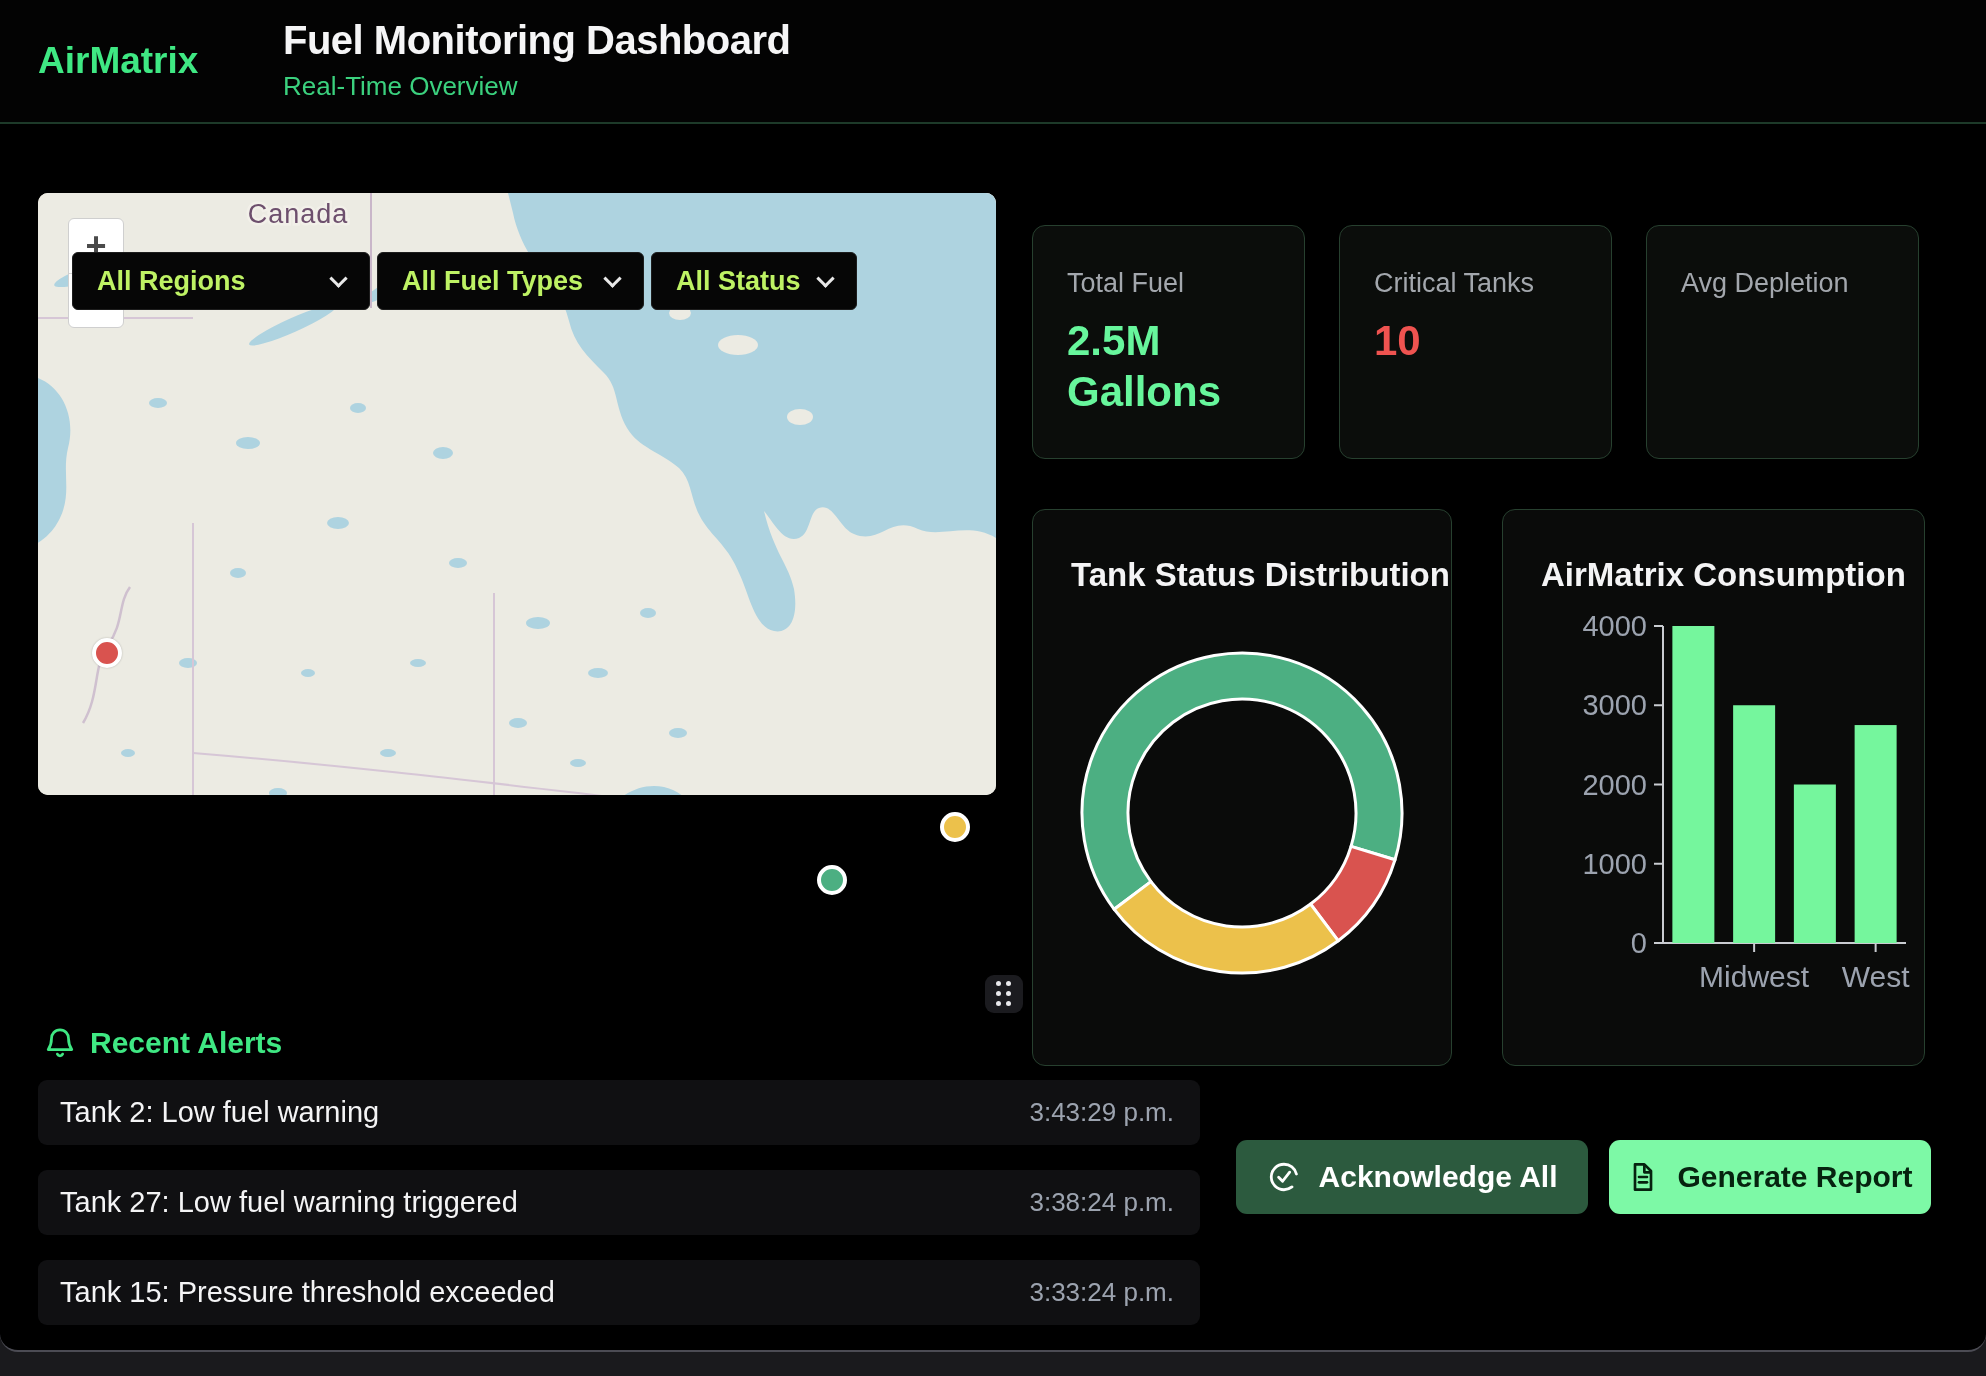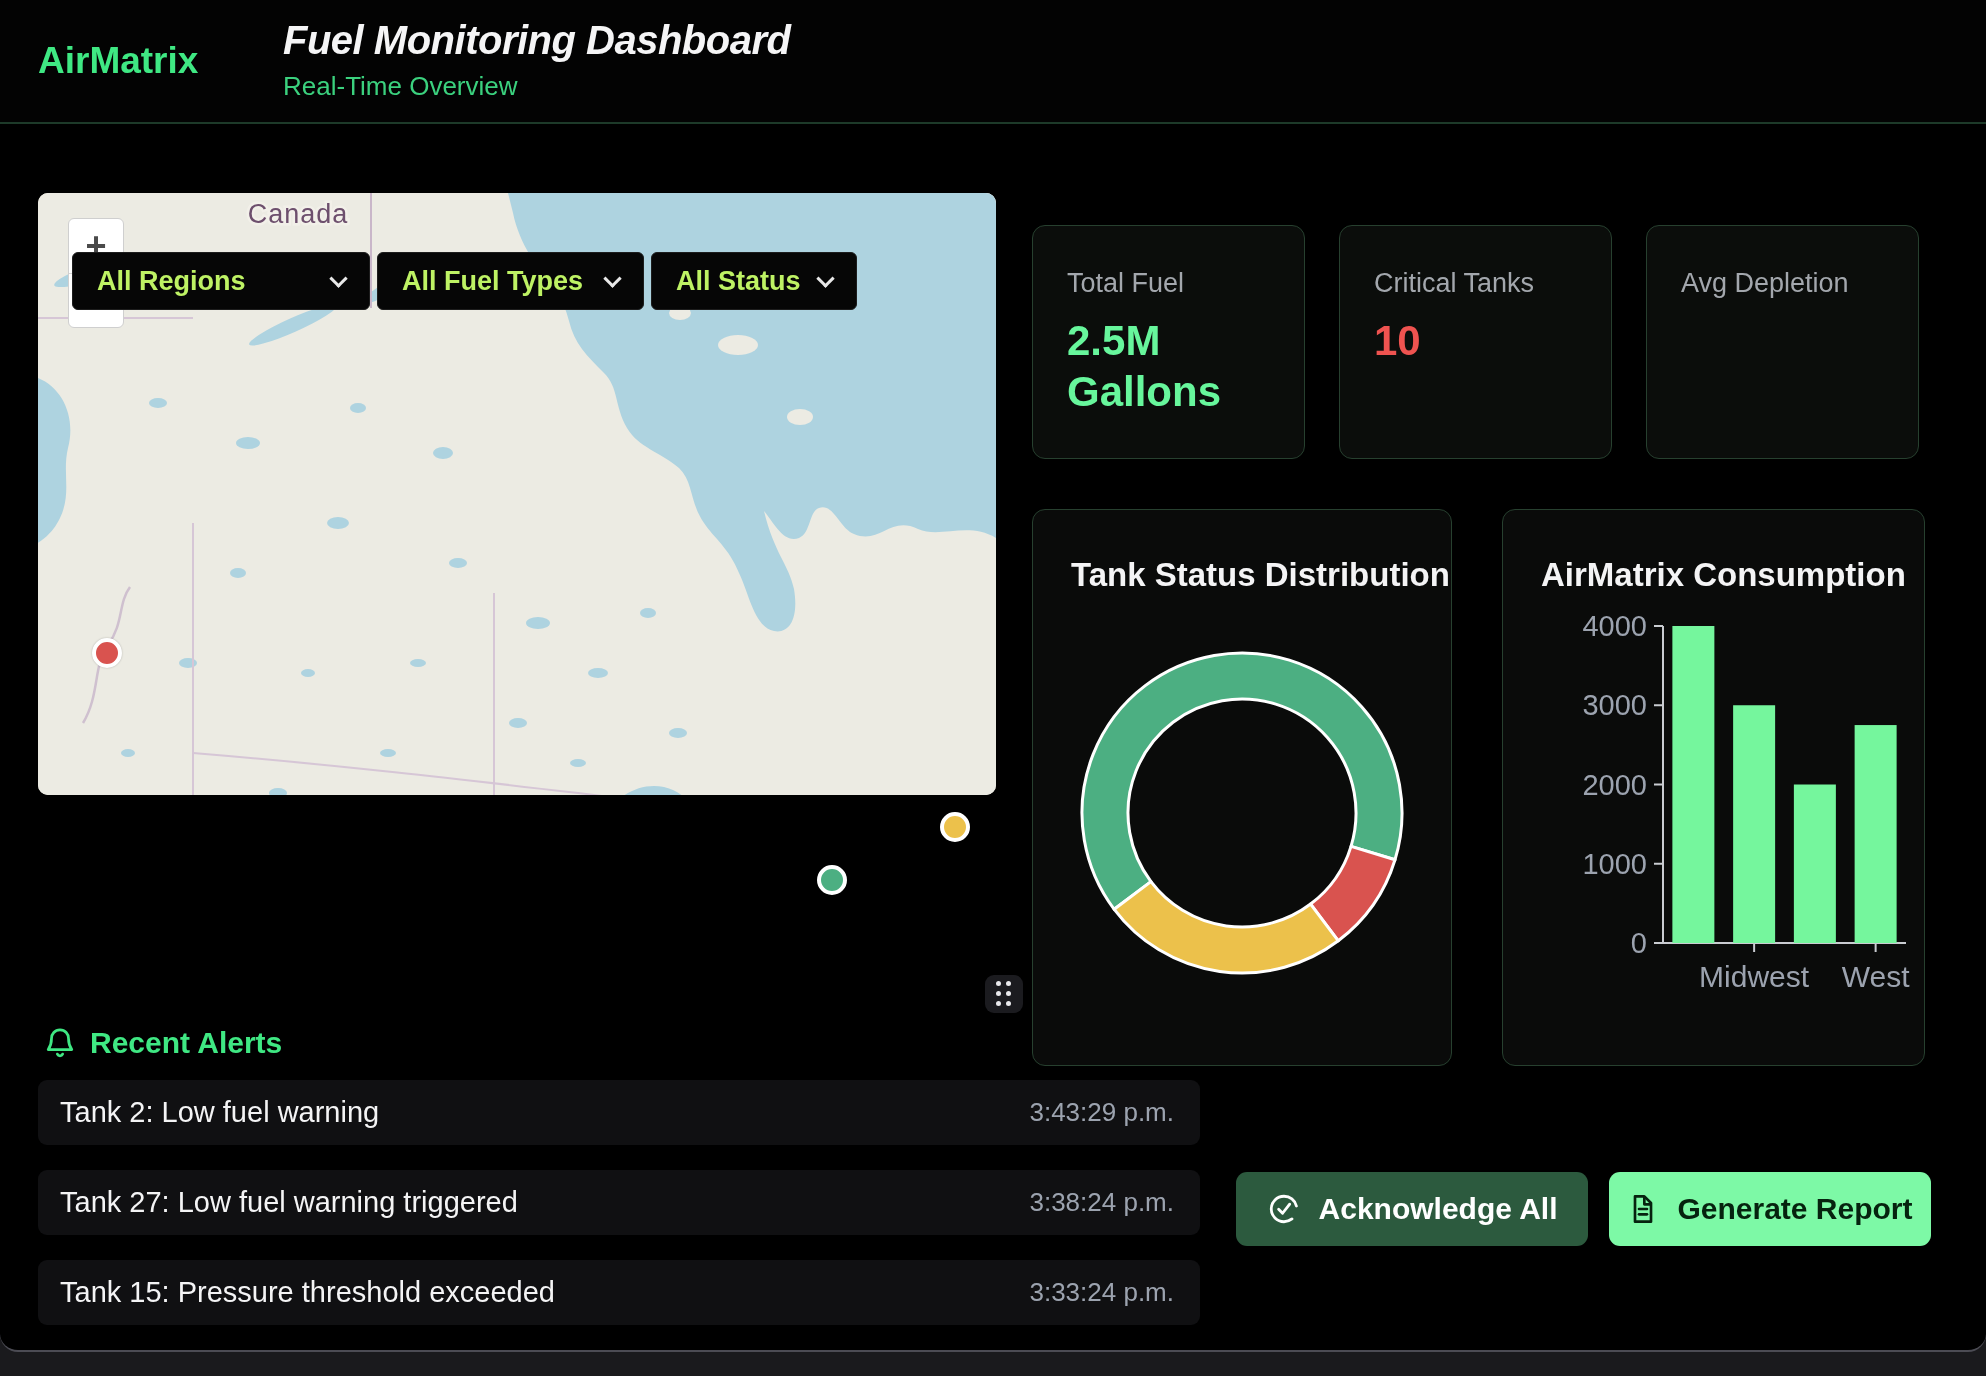--- a/index.html
+++ b/index.html
@@ -6,21 +6,21 @@
   html,body { background:#1a1a1d; }
   body { width:1986px; height:1376px; font-family:"Liberation Sans","DejaVu Sans",sans-serif; overflow:hidden; }
   .app { position:relative; width:1986px; height:1352px; background:#000; overflow:hidden;
          border-bottom:2px solid #4c4c54; border-radius:0 0 18px 18px; }
 
   
   .header { position:absolute; left:0; top:0; width:1986px; height:124px; background:#030303;
             border-bottom:2px solid #1d3a29; }
   .brand { position:absolute; left:38px; top:40px; font-size:37px; font-weight:700; color:#3fe883; }
   .title-block { position:absolute; left:283px; top:18px; }
-  .page-title { font-size:40px; font-weight:700; color:#f5f5f6; letter-spacing:-0.5px;font-style:italic; }
+  .page-title { font-size:40px; font-weight:700; color:#f5f5f6; letter-spacing:-0.5px; }
   .page-subtitle { margin-top:8px; font-size:26px; font-weight:500; color:#3bd17e; }
   .nav { position:absolute; right:56px; top:0; height:124px; display:flex; align-items:center; gap:150px; }
   .nav-item { font-size:29px; color:#d6d6da; cursor:pointer; white-space:nowrap; }
 
   
   .map-panel { position:absolute; left:38px; top:193px; width:958px; height:602px;
                border-radius:10px; overflow:hidden; background:#ecebe3; }
   .map-panel svg { display:block; }
   .map-city { font-size:22px; fill:#333; paint-order:stroke; stroke:#ffffff; stroke-width:5px; font-weight:400; }
   .map-country { font-size:27px; fill:#6d4f6d; paint-order:stroke; stroke:#f2f0e9; stroke-width:5px; letter-spacing:1px; }
@@ -62,21 +62,21 @@
   
   .alerts-heading { position:absolute; left:44px; top:1026px; display:flex; align-items:center; gap:14px; }
   .alerts-heading span { font-size:30px; font-weight:700; color:#3fe883; }
   .alert-list { position:absolute; left:38px; top:1080px; width:1162px; display:flex; flex-direction:column; gap:25px; }
   .alert-row { height:65px; background:#101012; border-radius:9px; display:flex; align-items:center;
                padding:0 26px 0 22px; }
   .alert-msg { font-size:29px; color:#f4f4f5; flex:1; }
   .alert-time { font-size:26px; color:#9ca3af; }
 
   
-  .btn { position:absolute; top:1172px; height:74px; border-radius:11px; display:flex; align-items:center;
+  .btn { position:absolute; top:1140px; height:74px; border-radius:11px; display:flex; align-items:center;
          justify-content:center; gap:18px; font-size:30px; font-weight:700; cursor:pointer; border:none; }
   .btn-ack { left:1236px; width:352px; background:#2c5a3e; color:#fff; }
   .btn-gen { left:1609px; width:322px; background:#7df9a6; color:#06230f; }
 </style>
 </head>
 <body>
 
 <div class="app">
 
   <div class="header">

